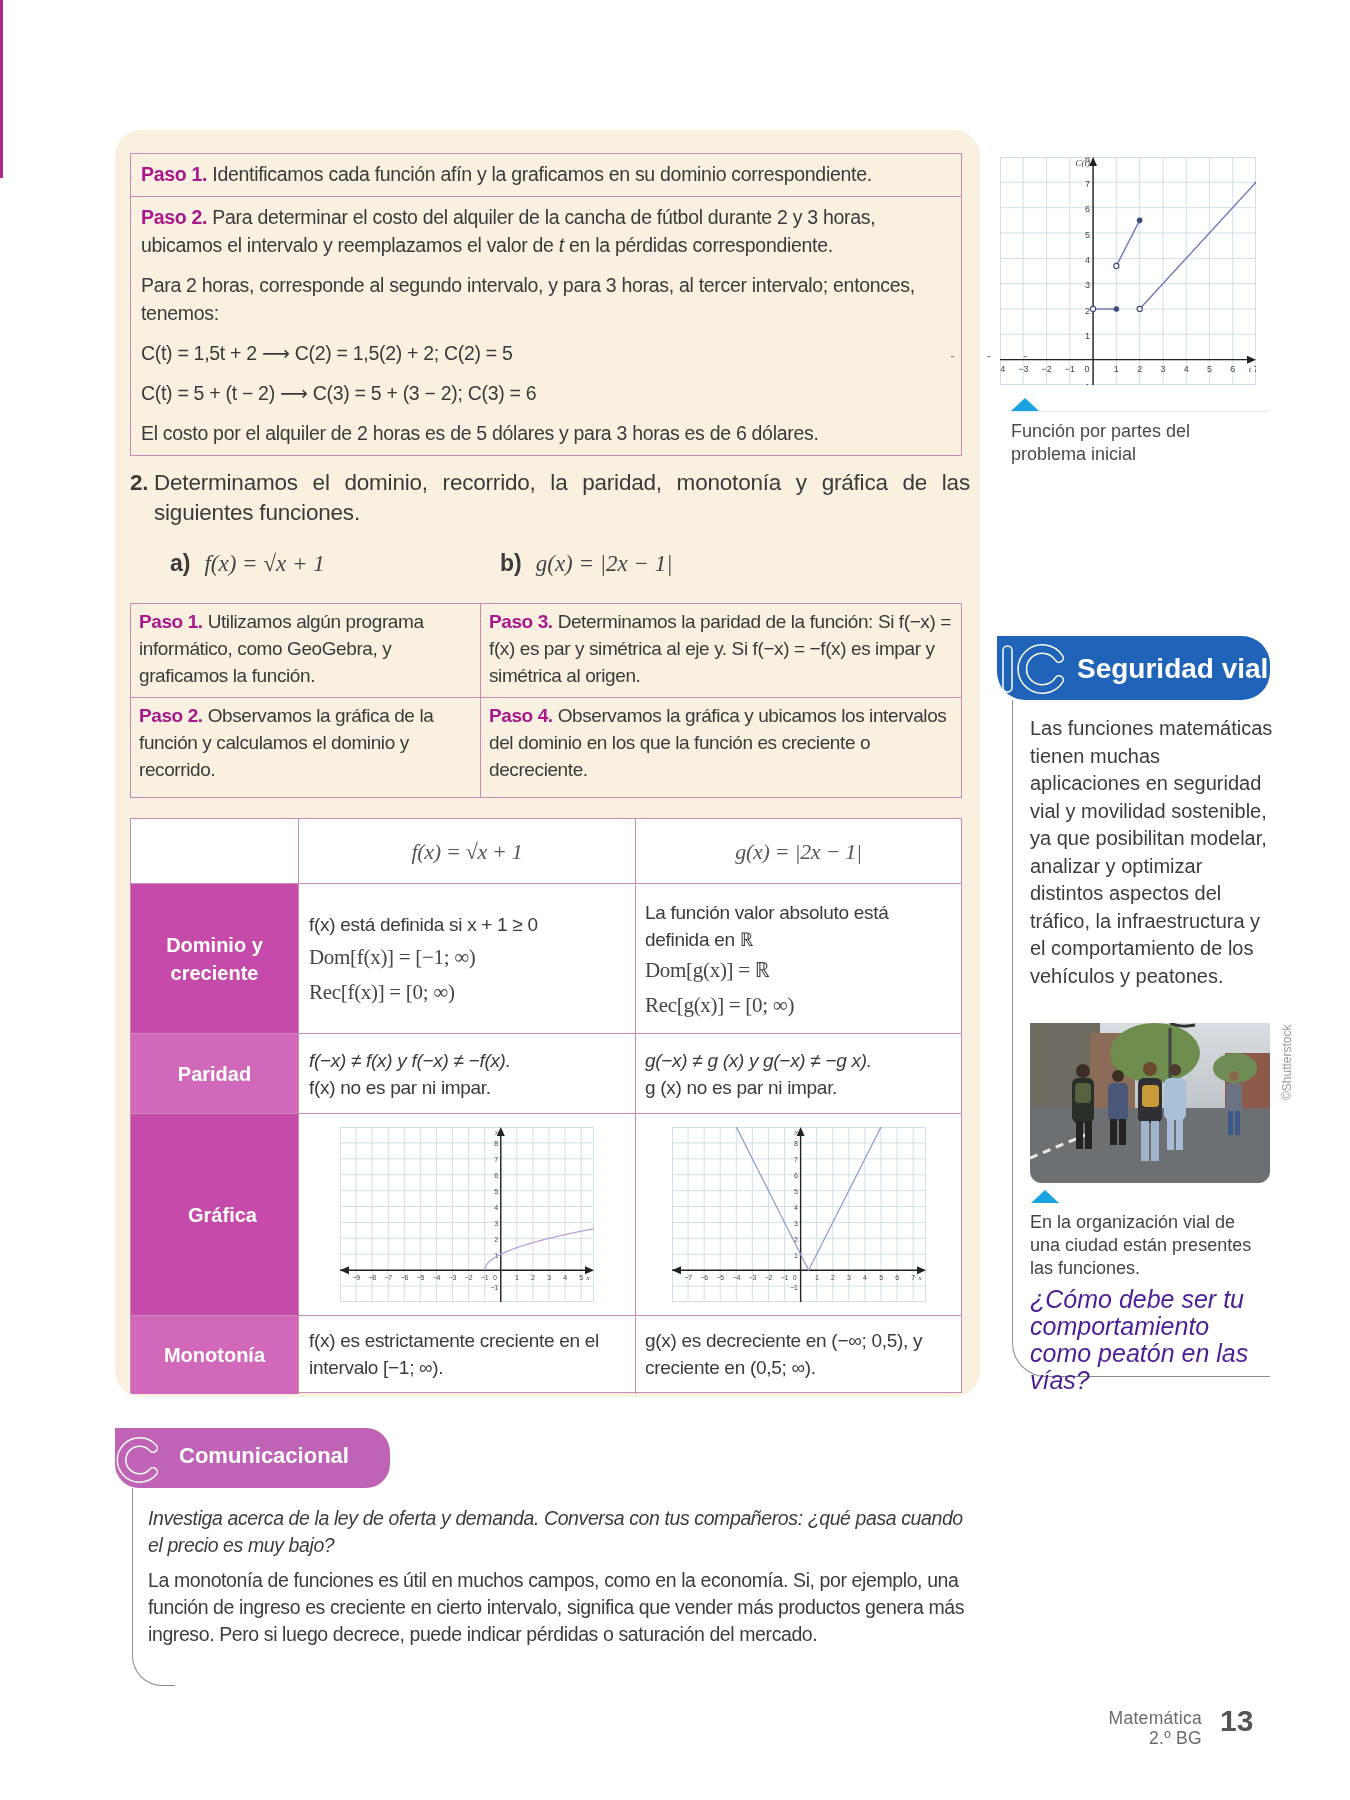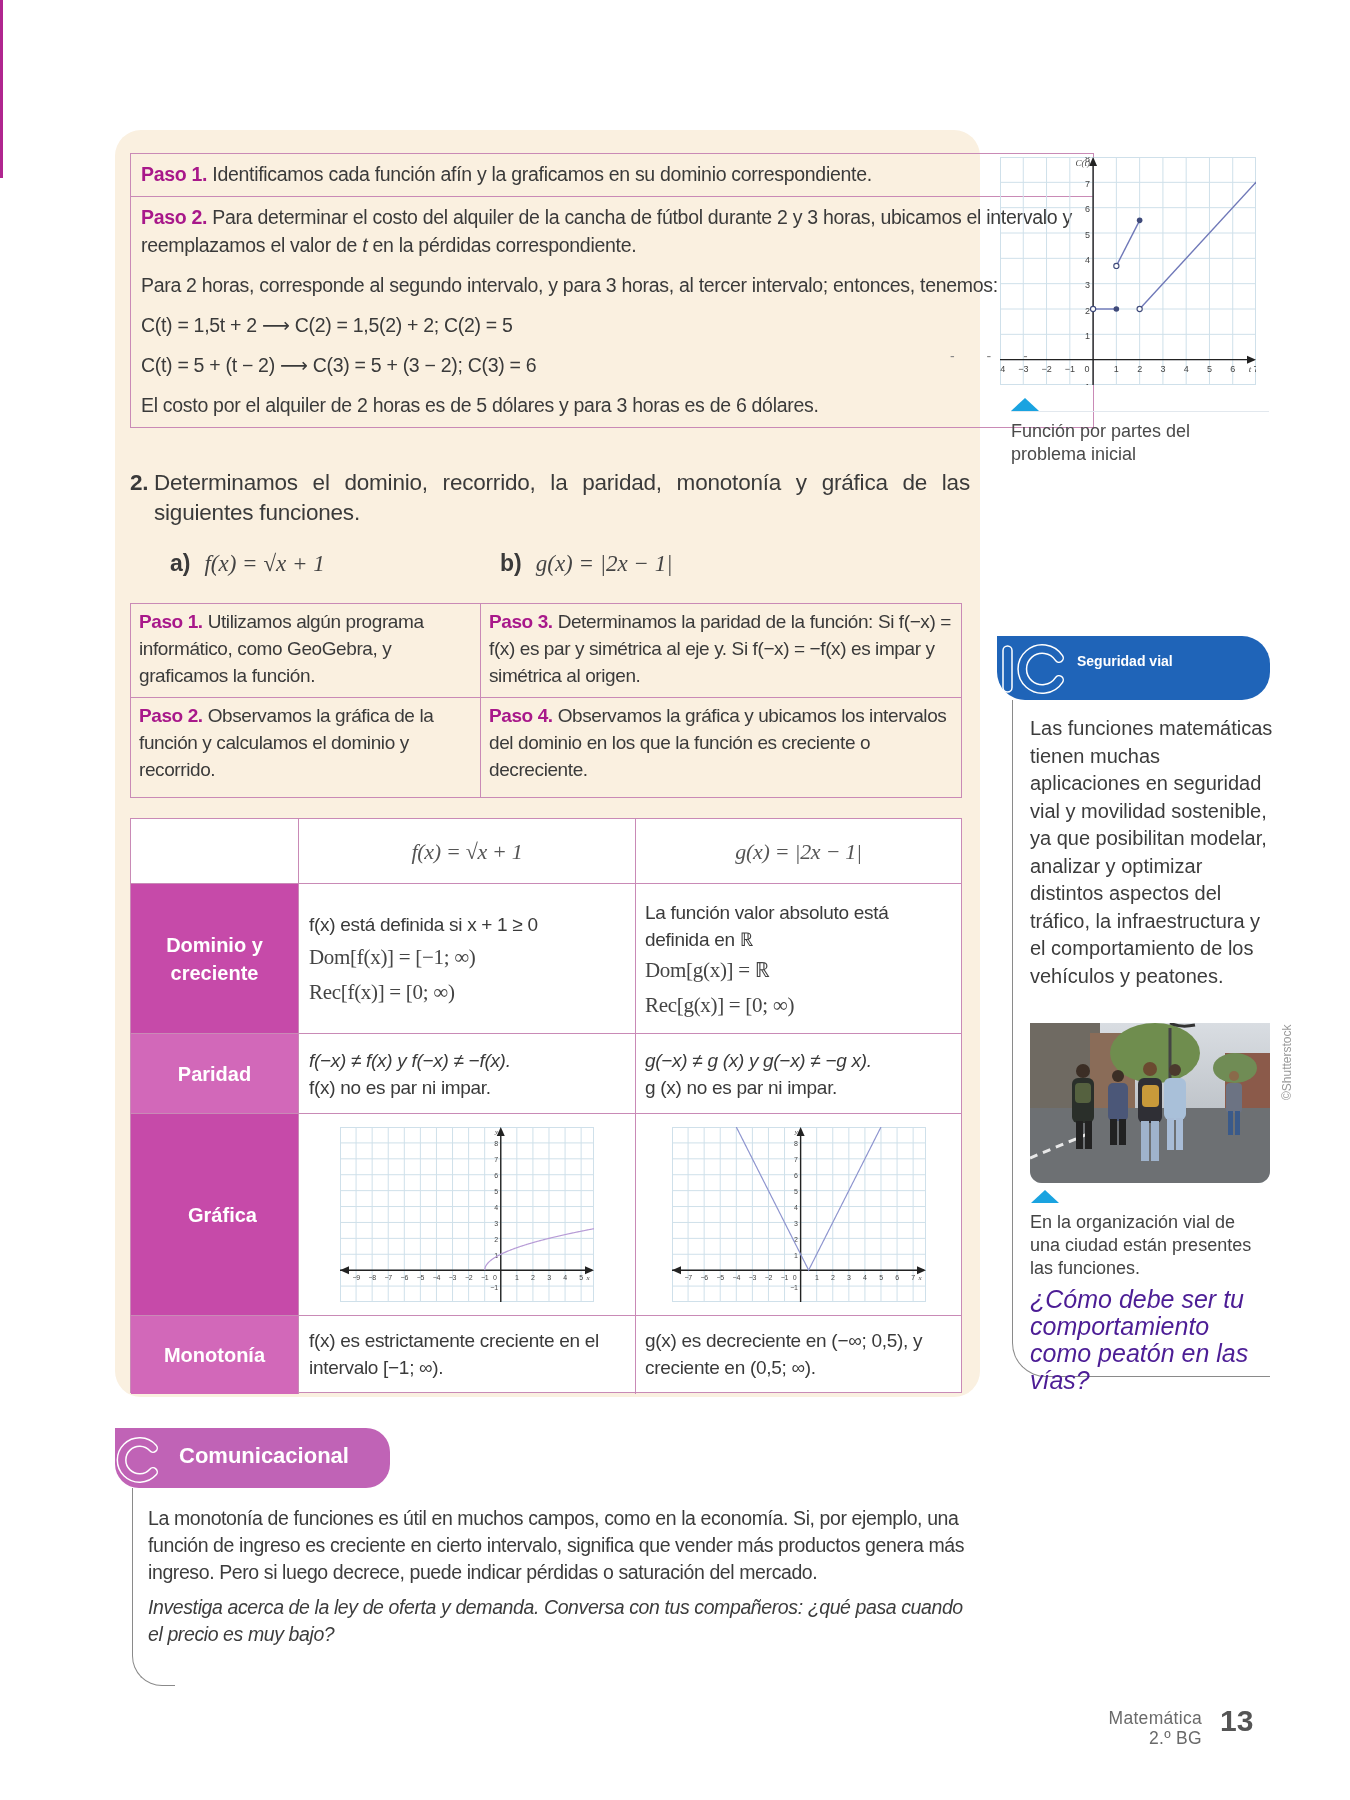--- a/index.html
+++ b/index.html
@@ -3,21 +3,21 @@
 <meta charset="utf-8">
 <style>
   * { box-sizing: border-box; margin: 0; padding: 0; }
   html, body { width: 1350px; height: 1800px; background: #ffffff; overflow: hidden; }
   body { position: relative; font-family: "Liberation Sans", sans-serif; color: #3a3a3a; }
   .abs { position: absolute; }
   .stripe { left: 0; top: 0; width: 3px; height: 178px; background: #b0268f; }
 
   .panel { left: 115px; top: 130px; width: 865px; height: 1267px; background: #faf0e0; border-radius: 26px; }
 
-  .stepbox { left: 130px; top: 153px; width: 964px; border: 1px solid #c98ab6; }
+  .stepbox { left: 130px; top: 153px; width: 832px; border: 1px solid #c98ab6; }
   .stepbox .row { padding: 6px 8px 8px 10px; font-size: 19.5px; line-height: 28px; letter-spacing: -0.3px; }
   .stepbox .row + .row { border-top: 1px solid #c98ab6; }
   .stepbox p + p { margin-top: 12px; }
   .paso { color: #a8188a; font-weight: bold; }
   i { font-style: italic; }
 
   .ex2 { left: 130px; top: 468px; width: 840px; font-size: 22.5px; line-height: 30px; color: #3a3a3a; letter-spacing: -0.2px; }
   .ex2 .num { font-weight: bold; display: inline-block; width: 40px; }
   .ex2 .txt { display: block; margin-left: 24px; margin-top: -30px; text-align: justify; }
   .formulas { left: 170px; top: 550px; font-size: 23px; }
@@ -43,21 +43,21 @@
 
   .graph svg { display: block; }
 
   .chart1 { left: 1000px; top: 157px; }
   .tri { width: 0; height: 0; border-left: 14px solid transparent; border-right: 14px solid transparent; border-bottom: 13px solid #1aa3e0; }
   .caption-line { height: 1px; background: #e2e8ee; }
   .side-cap { font-size: 18px; line-height: 23px; color: #4a4a4a; }
 
   .dashes { left: 950px; top: 348px; font-size: 14px; color: #888; letter-spacing: 14px; }
 
-  .sv-head { left: 997px; top: 636px; width: 273px; height: 64px; background: #1f64b8; border-radius: 0 28px 28px 28px; color: #fff; font-weight: bold; font-size: 14px; }
+  .sv-head { left: 997px; top: 636px; width: 273px; height: 64px; background: #1f64b8; border-radius: 0 28px 28px 28px; color: #fff; font-weight: bold; font-size: 28px; }
   .sv-head .t { position: absolute; left: 80px; top: 17px; }
   .sv-body { left: 1012px; top: 700px; width: 258px; height: 677px; border-left: 1.5px solid #8a8a8a; border-bottom: 1.5px solid #8a8a8a; border-bottom-left-radius: 34px; }
   .sv-text { left: 1030px; top: 715px; width: 245px; font-size: 20px; line-height: 27.5px; color: #3c3c3c; }
   .photo { left: 1030px; top: 1023px; width: 240px; height: 160px; border-radius: 0 0 12px 12px; overflow: hidden; }
   .credit { left: 1280px; top: 1100px; transform: rotate(-90deg); transform-origin: left top; font-size: 12px; color: #999; white-space: nowrap; }
   .sv-tri { left: 1031px; top: 1190px; }
   .sv-cap { left: 1030px; top: 1211px; width: 240px; font-size: 18px; line-height: 23px; color: #444; }
   .sv-q { left: 1030px; top: 1286px; width: 240px; font-size: 25px; line-height: 27px; color: #4c1d95; font-style: italic; }
 
   .com-head { left: 115px; top: 1428px; width: 275px; height: 60px; background: #c063b6; border-radius: 0 24px 24px 24px; color: #fff; font-weight: bold; font-size: 22px; }
@@ -406,21 +406,21 @@
 <div class="abs com-body"></div>
 <div class="abs com-body-mask"></div>
 <div class="abs com-head">
   <svg class="abs" style="left:-4px;top:4px;" width="56" height="56">
     <path d="M42 16 A18 18 0 1 0 42 40" fill="none" stroke="#fff" stroke-width="10" stroke-linecap="round"></path>
     <path d="M42 16 A18 18 0 1 0 42 40" fill="none" stroke="#c063b6" stroke-width="7" stroke-linecap="round"></path>
   </svg>
   <span class="t">Comunicacional</span>
 </div>
 <div class="abs com-text">
+  <p style="font-style:italic;">Investiga acerca de la ley de oferta y demanda. Conversa con tus compañeros: ¿qué pasa cuando el precio es muy bajo?</p>
   <p>La monotonía de funciones es útil en muchos campos, como en la economía. Si, por ejemplo, una función de ingreso es creciente en cierto intervalo, significa que vender más productos genera más ingreso. Pero si luego decrece, puede indicar pérdidas o saturación del mercado.</p>
-  <p style="font-style:italic;">Investiga acerca de la ley de oferta y demanda. Conversa con tus compañeros: ¿qué pasa cuando el precio es muy bajo?</p>
 </div>
 
 <div class="abs foot-subj">
   <div>Matemática</div>
   <div>2.º BG</div>
 </div>
 <div class="abs foot-num">13</div>
 
 </body></html>

